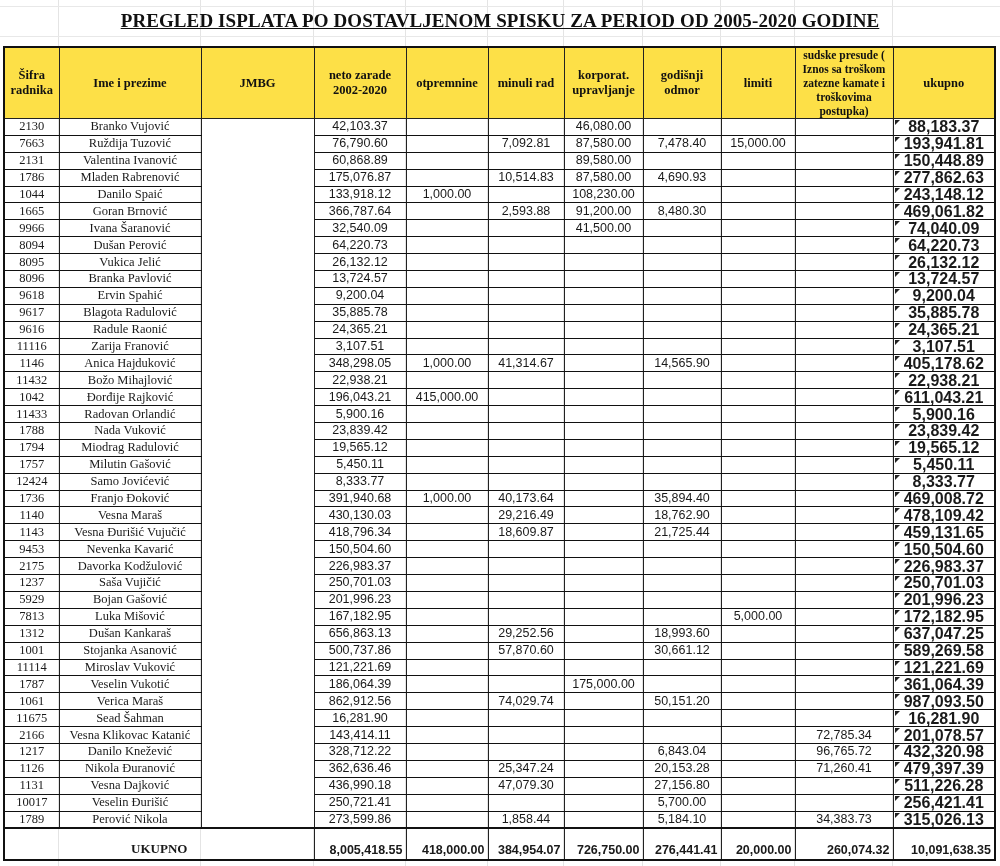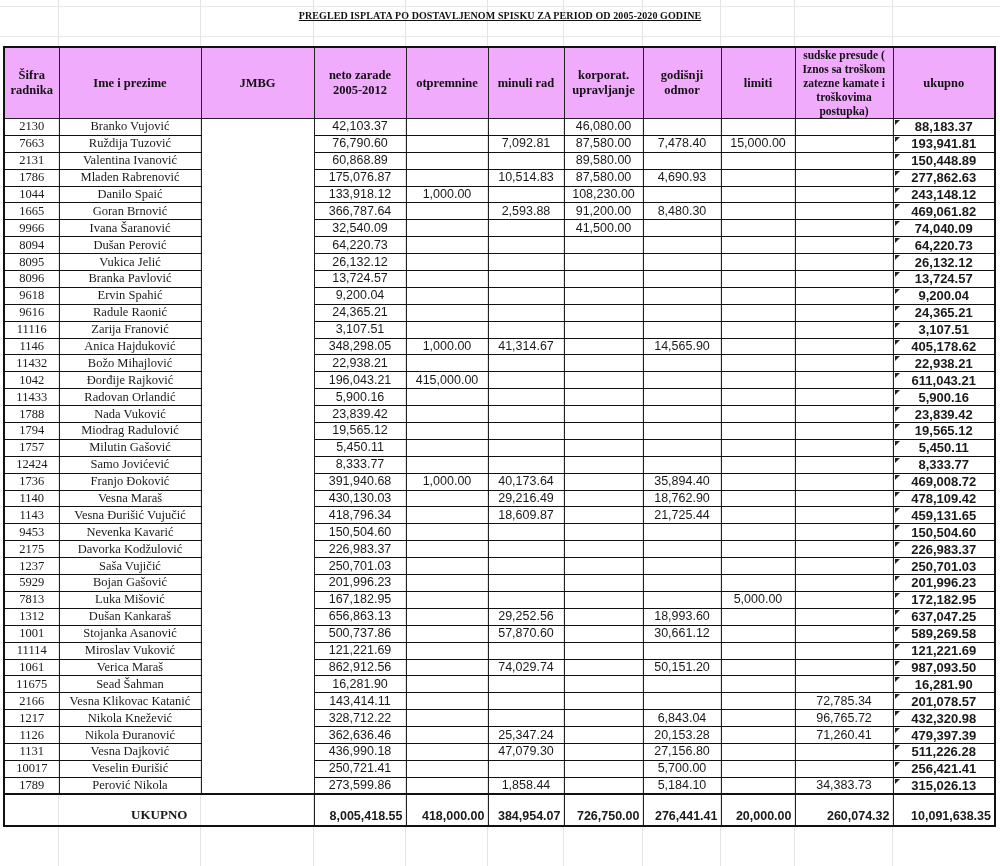--- a/index.html
+++ b/index.html
@@ -7,48 +7,48 @@
     body { position: relative; font-family: "DejaVu Serif", "Liberation Serif", serif; color: #1a1a1a; }
 
     
     .bg-grid { position: absolute; inset: 0; pointer-events: none; }
     .bg-grid .v { position: absolute; top: 0; bottom: 0; width: 1px; background: #e4e4e4; }
     .bg-grid .h { position: absolute; left: 0; right: 0; height: 1px; background: #e8e8e8; }
 
     .title {
       position: absolute; left: 0; top: 10px; width: 1000px; text-align: center;
       font-family: "Liberation Serif", "DejaVu Serif", serif;
-      font-weight: bold; font-size: 10px; text-decoration: underline; letter-spacing: 0.1px;
+      font-weight: bold; font-size: 19px; text-decoration: underline; letter-spacing: 0.1px;
       color: #111;
     }
 
     table.report {
       position: absolute; left: 3px; top: 46px;
       border-collapse: collapse; table-layout: fixed;
       width: 991px;
       font-family: "Liberation Serif", "DejaVu Serif", serif;
       font-size: 12.5px;
       border: 2px solid #111;
     }
     table.report th, table.report td {
       border: 1px solid #222;
       text-align: center; vertical-align: middle;
       overflow: hidden; white-space: nowrap;
       padding: 0 2px;
     }
     table.report thead th {
-      background: #f0abfc; font-weight: bold; font-size: 12.5px; line-height: 15px;
+      background: #fde047; font-weight: bold; font-size: 12.5px; line-height: 15px;
       height: 64px; white-space: normal; color: #111;
     }
     table.report thead th.sudske { font-size: 11.5px; line-height: 14px; }
     table.report tbody td { height: 16.9px; line-height: 15px; font-size: 12.5px; }
     table.report tbody tr td { border-top: 1.5px solid #111; border-bottom: 1.5px solid #111; }
     table.report td.jmbg { border-top: none !important; border-bottom: none !important; background: #fff; }
     table.report td.num { font-family: "Liberation Sans", "DejaVu Sans", sans-serif; font-size: 12.5px; }
-    table.report td.total { font-weight: bold; position: relative; font-family: "Liberation Sans", "DejaVu Sans", sans-serif; font-size: 13px; }
+    table.report td.total { font-weight: bold; position: relative; font-family: "Liberation Sans", "DejaVu Sans", sans-serif; font-size: 16px; }
     table.report td.total::before {
       content: ""; position: absolute; left: 1px; top: 1px;
       width: 0; height: 0; border-top: 5px solid #222; border-right: 5px solid transparent;
     }
     table.report tr.sum td {
       height: 32px; vertical-align: bottom; padding-bottom: 2px;
       font-weight: bold; border-top: 2px solid #111;
       font-family: "Liberation Sans", "DejaVu Sans", sans-serif; font-size: 12.5px;
     }
     table.report tr.sum td.sum-label {
@@ -88,21 +88,21 @@
     <col style="width:78px">
     <col style="width:74px">
     <col style="width:98px">
     <col style="width:102px">
   </colgroup>
   <thead>
     <tr>
       <th>Šifra radnika</th>
       <th>Ime i prezime</th>
       <th>JMBG</th>
-      <th>neto zarade 2005-2012</th>
+      <th>neto zarade 2002-2020</th>
       <th>otpremnine</th>
       <th>minuli rad</th>
       <th>korporat. upravljanje</th>
       <th>godišnji odmor</th>
       <th>limiti</th>
       <th class="sudske">sudske presude ( Iznos sa troškom zatezne kamate i troškovima postupka)</th>
       <th>ukupno</th>
     </tr>
   </thead>
   <tbody id="rows-body">
@@ -243,20 +243,33 @@
         <td class="num">9,200.04</td>
         <td class="num"></td>
         <td class="num"></td>
         <td class="num"></td>
         <td class="num"></td>
         <td class="num"></td>
         <td class="num"></td>
         <td class="total">9,200.04</td>
       </tr>
       <tr>
+        <td>9617</td>
+        <td>Blagota Radulović</td>
+        <td class="jmbg"></td>
+        <td class="num">35,885.78</td>
+        <td class="num"></td>
+        <td class="num"></td>
+        <td class="num"></td>
+        <td class="num"></td>
+        <td class="num"></td>
+        <td class="num"></td>
+        <td class="total">35,885.78</td>
+      </tr>
+      <tr>
         <td>9616</td>
         <td>Radule Raonić</td>
         <td class="jmbg"></td>
         <td class="num">24,365.21</td>
         <td class="num"></td>
         <td class="num"></td>
         <td class="num"></td>
         <td class="num"></td>
         <td class="num"></td>
         <td class="num"></td>
@@ -516,20 +529,33 @@
         <td class="num">121,221.69</td>
         <td class="num"></td>
         <td class="num"></td>
         <td class="num"></td>
         <td class="num"></td>
         <td class="num"></td>
         <td class="num"></td>
         <td class="total">121,221.69</td>
       </tr>
       <tr>
+        <td>1787</td>
+        <td>Veselin Vukotić</td>
+        <td class="jmbg"></td>
+        <td class="num">186,064.39</td>
+        <td class="num"></td>
+        <td class="num"></td>
+        <td class="num">175,000.00</td>
+        <td class="num"></td>
+        <td class="num"></td>
+        <td class="num"></td>
+        <td class="total">361,064.39</td>
+      </tr>
+      <tr>
         <td>1061</td>
         <td>Verica Maraš</td>
         <td class="jmbg"></td>
         <td class="num">862,912.56</td>
         <td class="num"></td>
         <td class="num">74,029.74</td>
         <td class="num"></td>
         <td class="num">50,151.20</td>
         <td class="num"></td>
         <td class="num"></td>
@@ -556,21 +582,21 @@
         <td class="num"></td>
         <td class="num"></td>
         <td class="num"></td>
         <td class="num"></td>
         <td class="num"></td>
         <td class="num">72,785.34</td>
         <td class="total">201,078.57</td>
       </tr>
       <tr>
         <td>1217</td>
-        <td>Nikola Knežević</td>
+        <td>Danilo Knežević</td>
         <td class="jmbg"></td>
         <td class="num">328,712.22</td>
         <td class="num"></td>
         <td class="num"></td>
         <td class="num"></td>
         <td class="num">6,843.04</td>
         <td class="num"></td>
         <td class="num">96,765.72</td>
         <td class="total">432,320.98</td>
       </tr>

